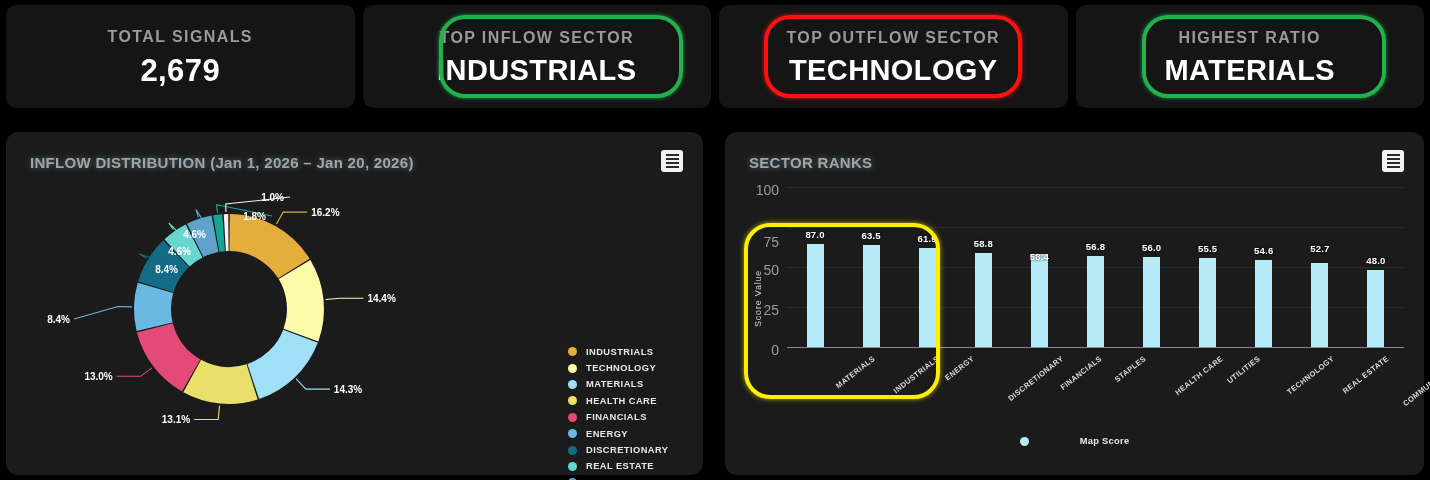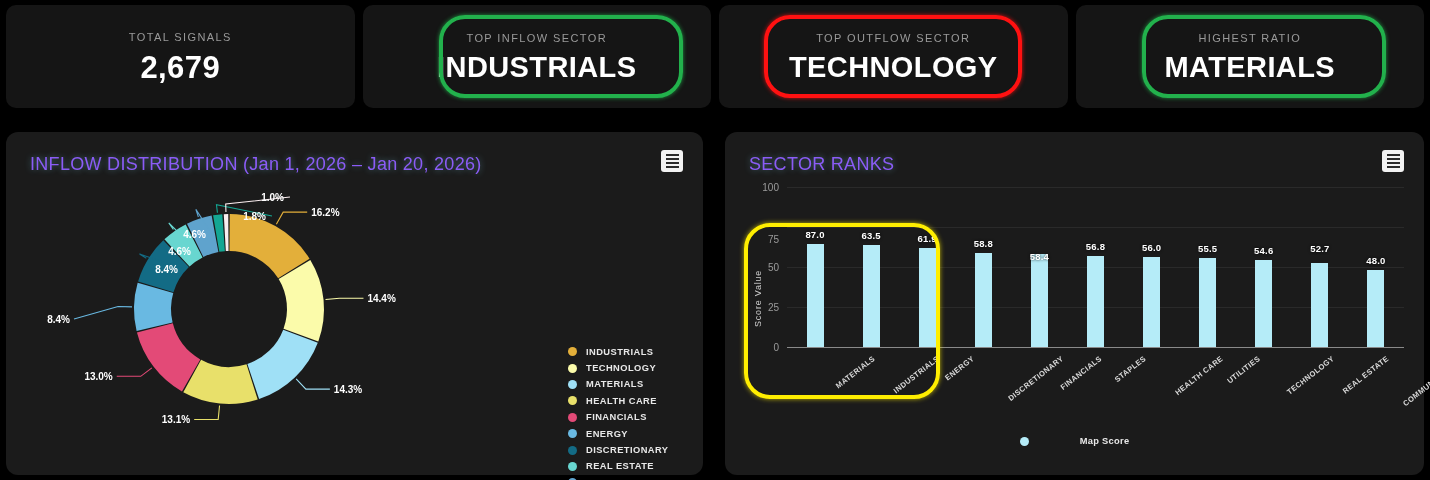--- a/index.html
+++ b/index.html
@@ -19,21 +19,21 @@
   }
   .kpi-card {
     position: relative;
     flex: 1 1 0;
     background: #151515;
     border-radius: 10px;
     display: flex; flex-direction: column;
     align-items: center; justify-content: center;
   }
   .kpi-label {
-    font-size: 11px; letter-spacing: 1.4px; font-weight: 400;
+    font-size: 16px; letter-spacing: 1.4px; font-weight: 700;
     color: #9a9a9a; text-transform: uppercase;
     margin-bottom: 9px; text-align: right;
   }
   .kpi-value {
     font-size: 29px; font-weight: 800; color: #ffffff;
     letter-spacing: 0.4px; text-align: center; line-height: 1;
   }
   .kpi-value.num { font-size: 31px; }
   
   .ring {
@@ -48,22 +48,22 @@
   .panel {
     position: absolute;
     background: #1b1b1b;
     border-radius: 12px;
   }
   #panel-inflow { left: 6px;   top: 132px; width: 697px; height: 343px; }
   #panel-ranks  { left: 725px; top: 132px; width: 699px; height: 343px; }
 
   .panel-title {
     position: absolute; left: 24px; top: 22px;
-    font-size: 18px; font-weight: 400; letter-spacing: 0.3px;
-    color: #8b5cf6;
+    font-size: 15px; font-weight: 700; letter-spacing: 0.3px;
+    color: #a3a3a3;
     text-shadow: 0 0 6px rgba(130,220,245,.45);
   }
   .menu-btn {
     position: absolute; right: 20px; top: 18px;
     width: 22px; height: 22px;
     background: #f2f2f2;
     border-radius: 3px;
     display: flex; flex-direction: column;
     align-items: center; justify-content: center; gap: 2px;
     cursor: pointer;
@@ -83,21 +83,21 @@
     color: #e8e8e8; white-space: nowrap;
   }
 
   
   #bars-wrap { position: absolute; left: 0; top: 40px; width: 699px; height: 300px; }
   .axis-title {
     position: absolute; color: #cfcfcf; font-size: 9px; letter-spacing: .8px;
     transform: rotate(-90deg); transform-origin: left top;
     white-space: nowrap;
   }
-  .ytick { position: absolute; color: #9b9b9b; font-size: 10px; text-align: right; width: 26px; }
+  .ytick { position: absolute; color: #9b9b9b; font-size: 14px; text-align: right; width: 26px; }
   .gridline { position: absolute; height: 1px; background: #2a2a2a; }
   .axisline { position: absolute; height: 1px; background: #8a8a8a; }
   .bar { position: absolute; background: #b5ecf8; }
   .bar-value {
     position: absolute; color: #ffffff; font-size: 9.5px; font-weight: 700;
     text-align: center; letter-spacing: .2px;
     text-shadow: 0 0 3px rgba(0,0,0,.9);
   }
   .xlabel {
     position: absolute; color: #d8d8d8; font-size: 7.6px; font-weight: 700;

